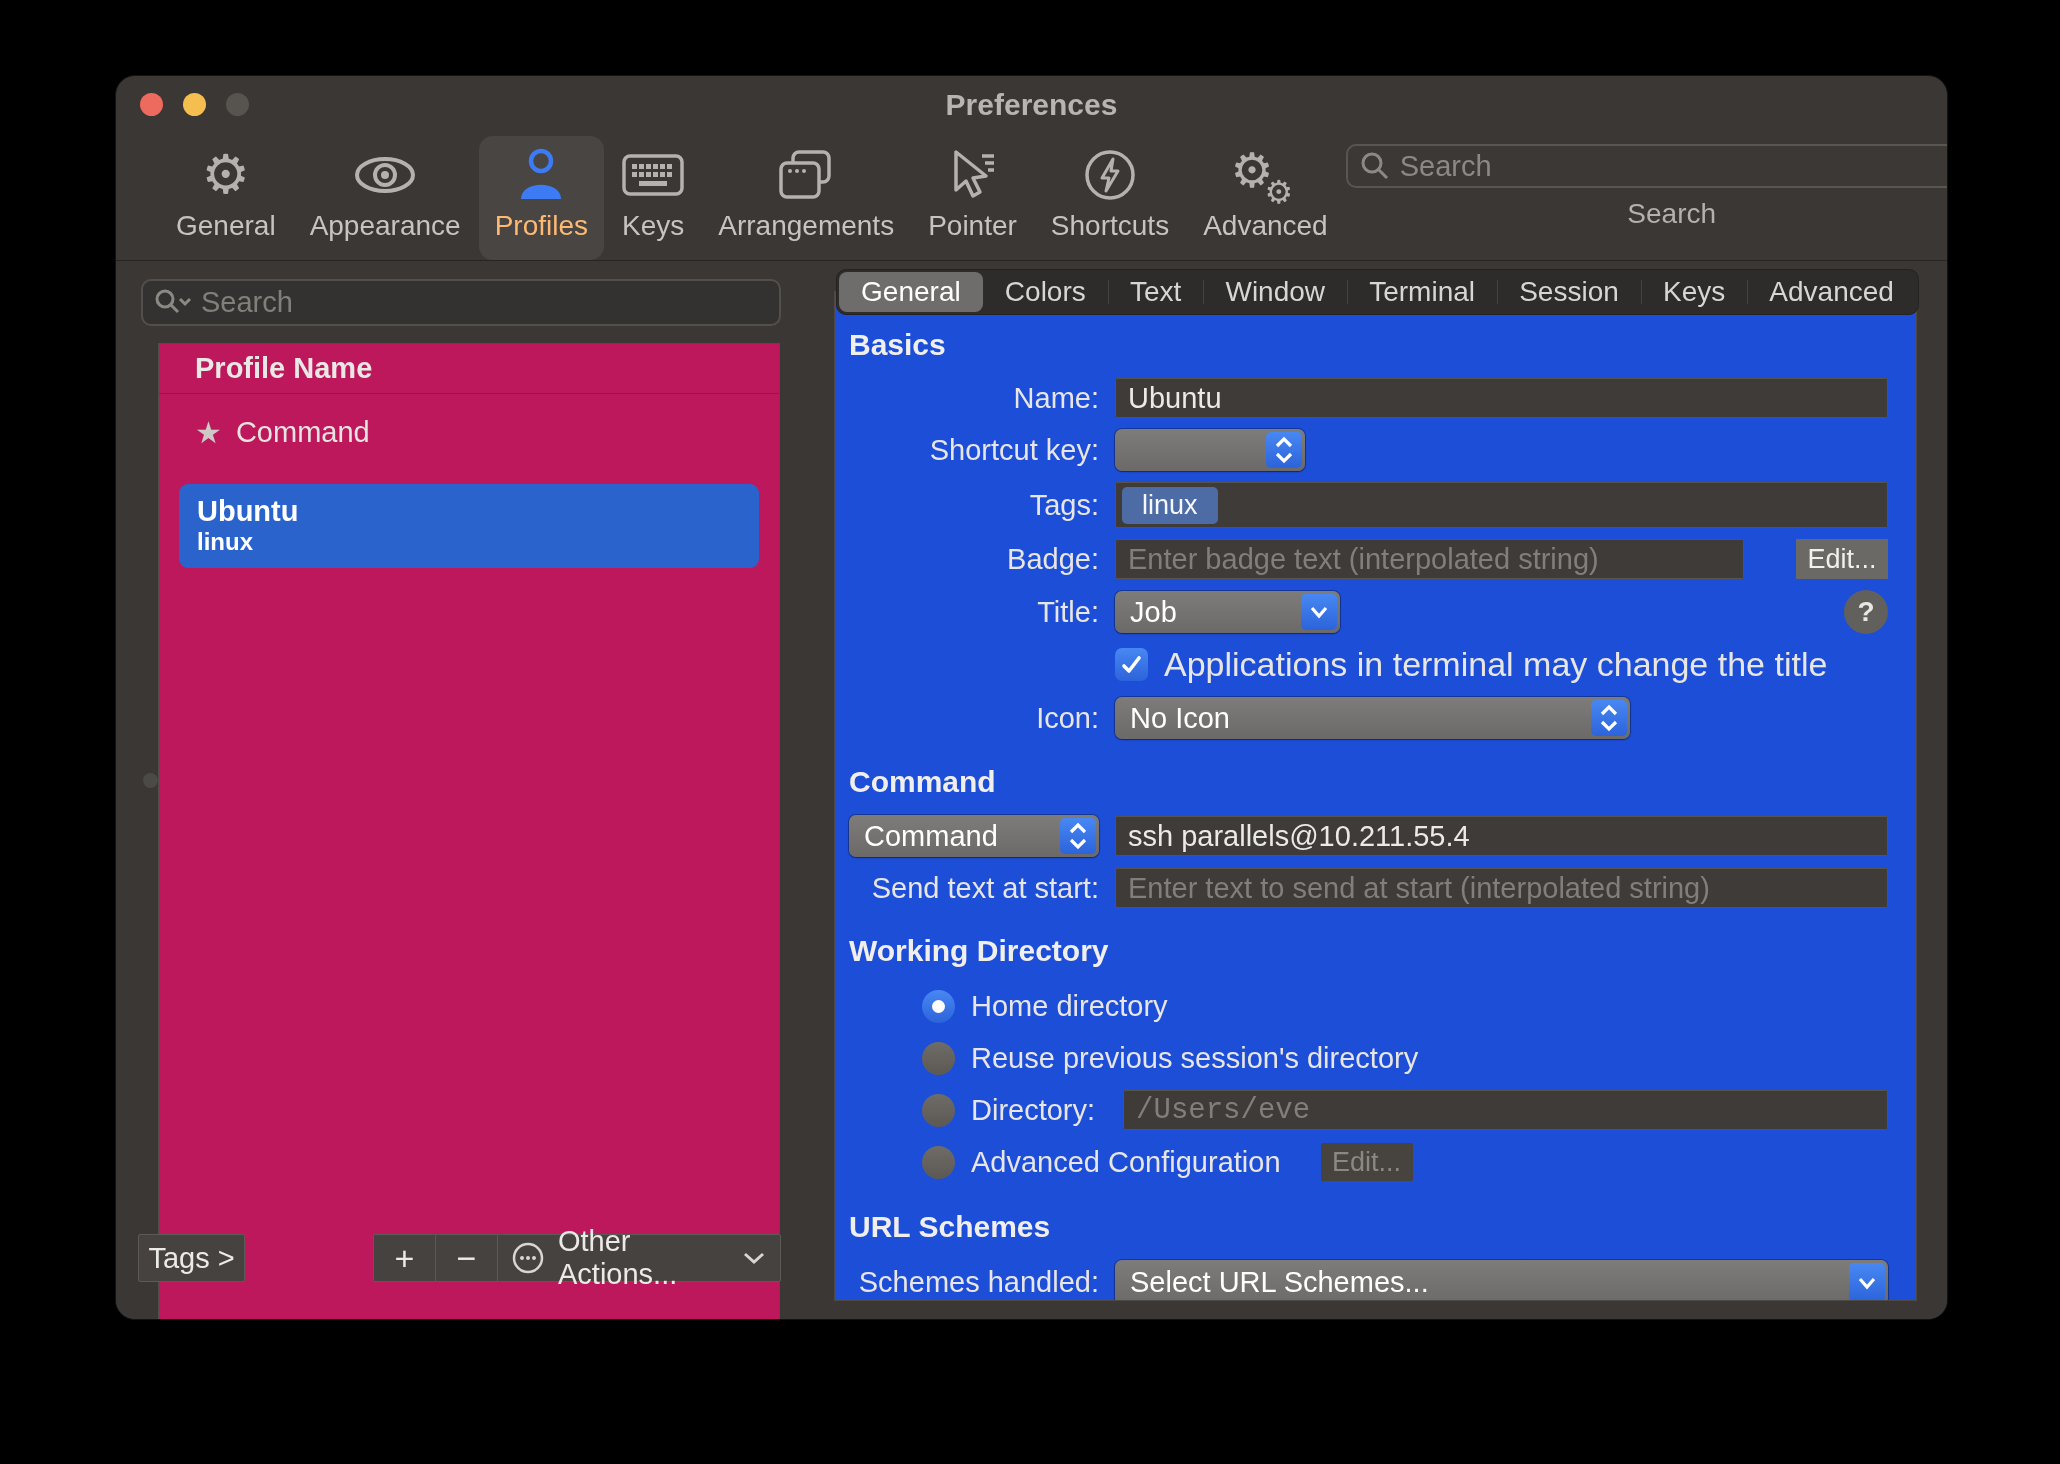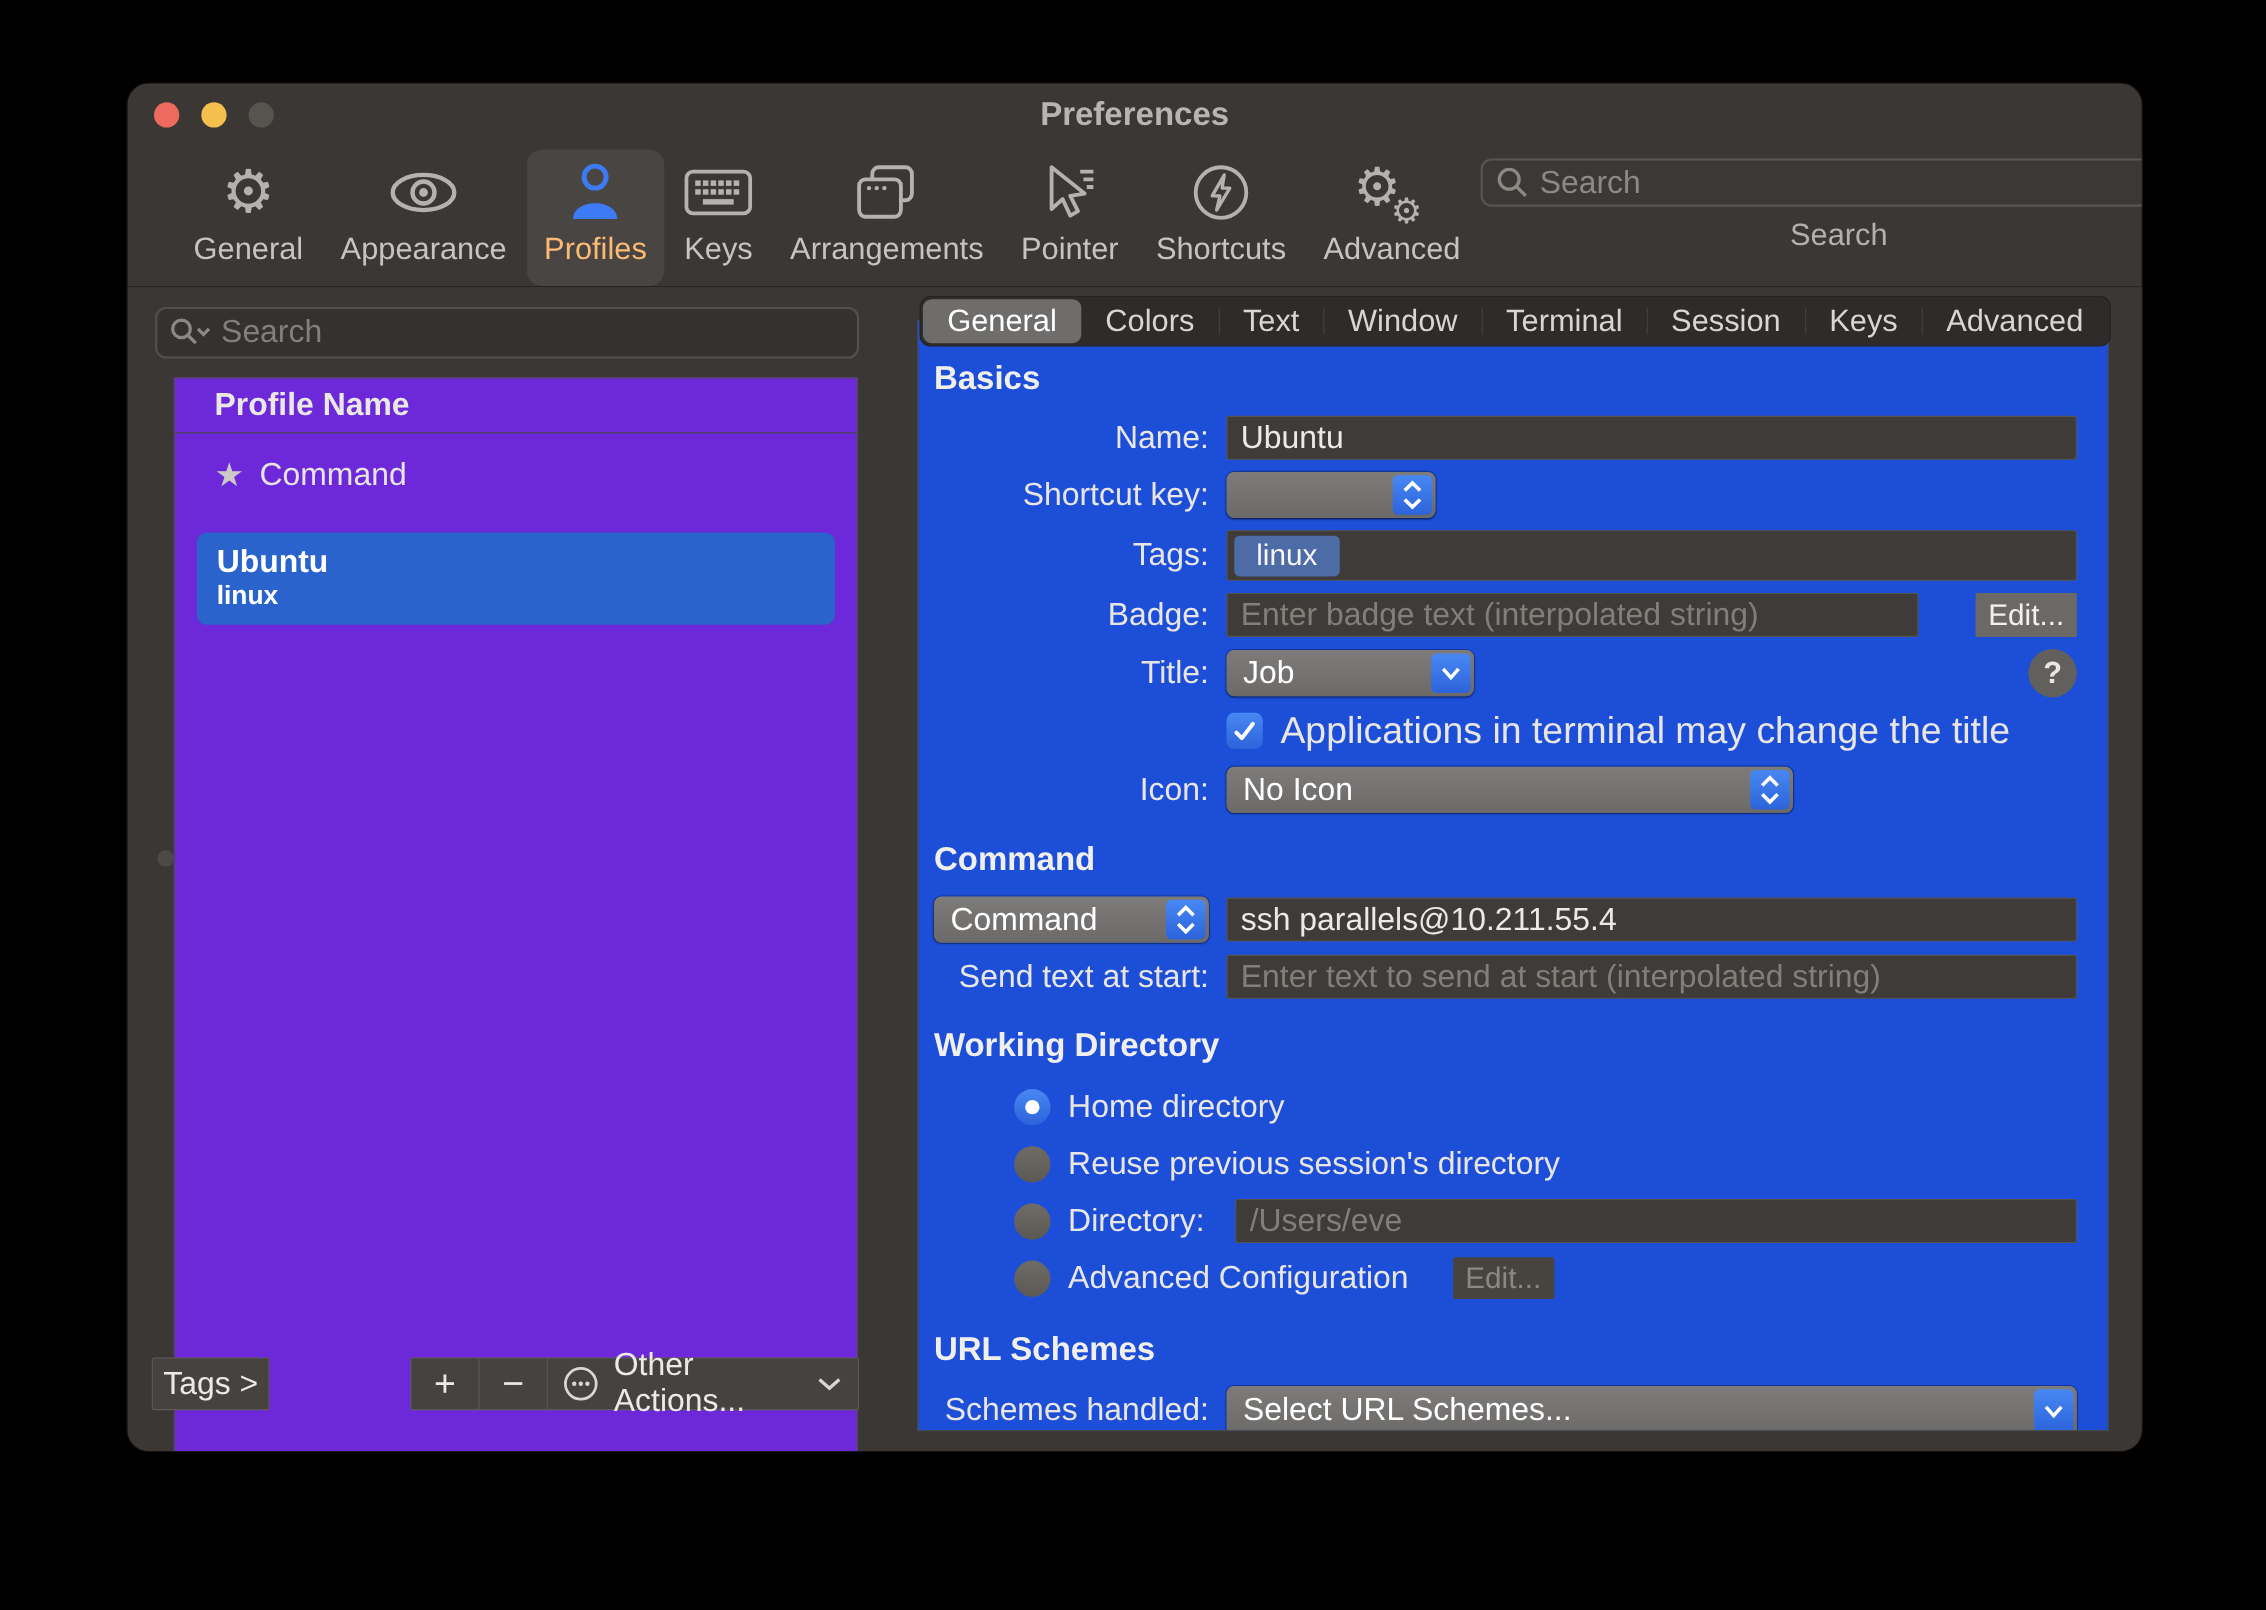--- a/index.html
+++ b/index.html
@@ -47,21 +47,21 @@
   .edge-dot { position:absolute; left:27px; top:512px; width:15px; height:15px; border-radius:50%; background:#4c4a47; }
   
   .sidebar { width:718px; flex:none; position:relative; }
   .side-search { position:absolute; left:25px; top:18px; width:640px; height:47px;
                  border:2px solid #53504c; border-radius:10px; background:#343230;
                  display:flex; align-items:center; padding:0 10px; }
   .side-search input { flex:1; background:transparent; border:none; outline:none;
                        font-size:29px; color:#eceae7; margin-left:8px; font-family:inherit; }
   .side-search input::placeholder { color:#827f7b; }
   .profile-list { position:absolute; left:42px; top:82px; width:622px; height:1050px;
-                  background:#6d28d9; border:1px solid #504e4a; }
+                  background:#be185d; border:1px solid #504e4a; }
   .list-header { height:50px; display:flex; align-items:center; padding-left:36px;
                  font-size:29px; font-weight:bold; color:#eae8e5; border-bottom:1px solid #454340; }
   .profile-row { display:flex; align-items:center; padding-left:36px; height:64px;
                  font-size:29px; color:#e6e4e1; margin-top:6px; }
   .star { font-size:30px; color:#ccc9c6; margin-right:14px; }
   .profile-row-selected { margin:20px 20px 0; border-radius:9px; background:#2a63cb;
                           padding:10px 0 12px 18px; display:flex; flex-direction:column; justify-content:center; }
   .profile-row-selected .p-name { font-size:29px; font-weight:600; color:#fff; line-height:34px; }
   .profile-row-selected .p-tag { font-size:24px; font-weight:bold; color:#fff; line-height:28px; }
   .side-bottom-btn { position:absolute; bottom:37px; height:48px; display:flex; align-items:center;
@@ -113,21 +113,21 @@
   .checkbox-row { display:flex; align-items:center; margin:2px 0 13px 266px; gap:16px; }
   .checkbox { width:33px; height:33px; border-radius:7px; background:linear-gradient(#4888f3,#2c63da);
               display:flex; align-items:center; justify-content:center; flex:none; }
   .cb-label { font-size:34px; color:#e8e6e3; }
   .radio-row { display:flex; align-items:center; margin:0 0 8px 73px; gap:16px; height:44px; }
   .radio { width:33px; height:33px; border-radius:50%; flex:none; }
   .radio.on { background:linear-gradient(#4888f3,#2c63da); display:flex; align-items:center; justify-content:center; }
   .radio.on .dot { width:13px; height:13px; border-radius:50%; background:#fff; }
   .radio.off { background:linear-gradient(#6f6c68,#5c5955); }
   .radio-lbl { font-size:29px; color:#e8e6e3; white-space:nowrap; }
-  .radio-row .grow-field { flex:1; margin-left:12px; }
+  .radio-row .grow-field { flex:1; margin-left:12px;font-family:Liberation Mono, monospace; }
   .help-wrap { display:flex; justify-content:flex-end; }
   .help-btn { width:44px; height:44px; border-radius:50%; background:#62605d; color:#e9e7e4;
               font-size:28px; font-weight:bold; display:flex; align-items:center; justify-content:center; }
   svg { display:block; }
 </style>
 </head>
 <body>
 
 <div class="window">
 

